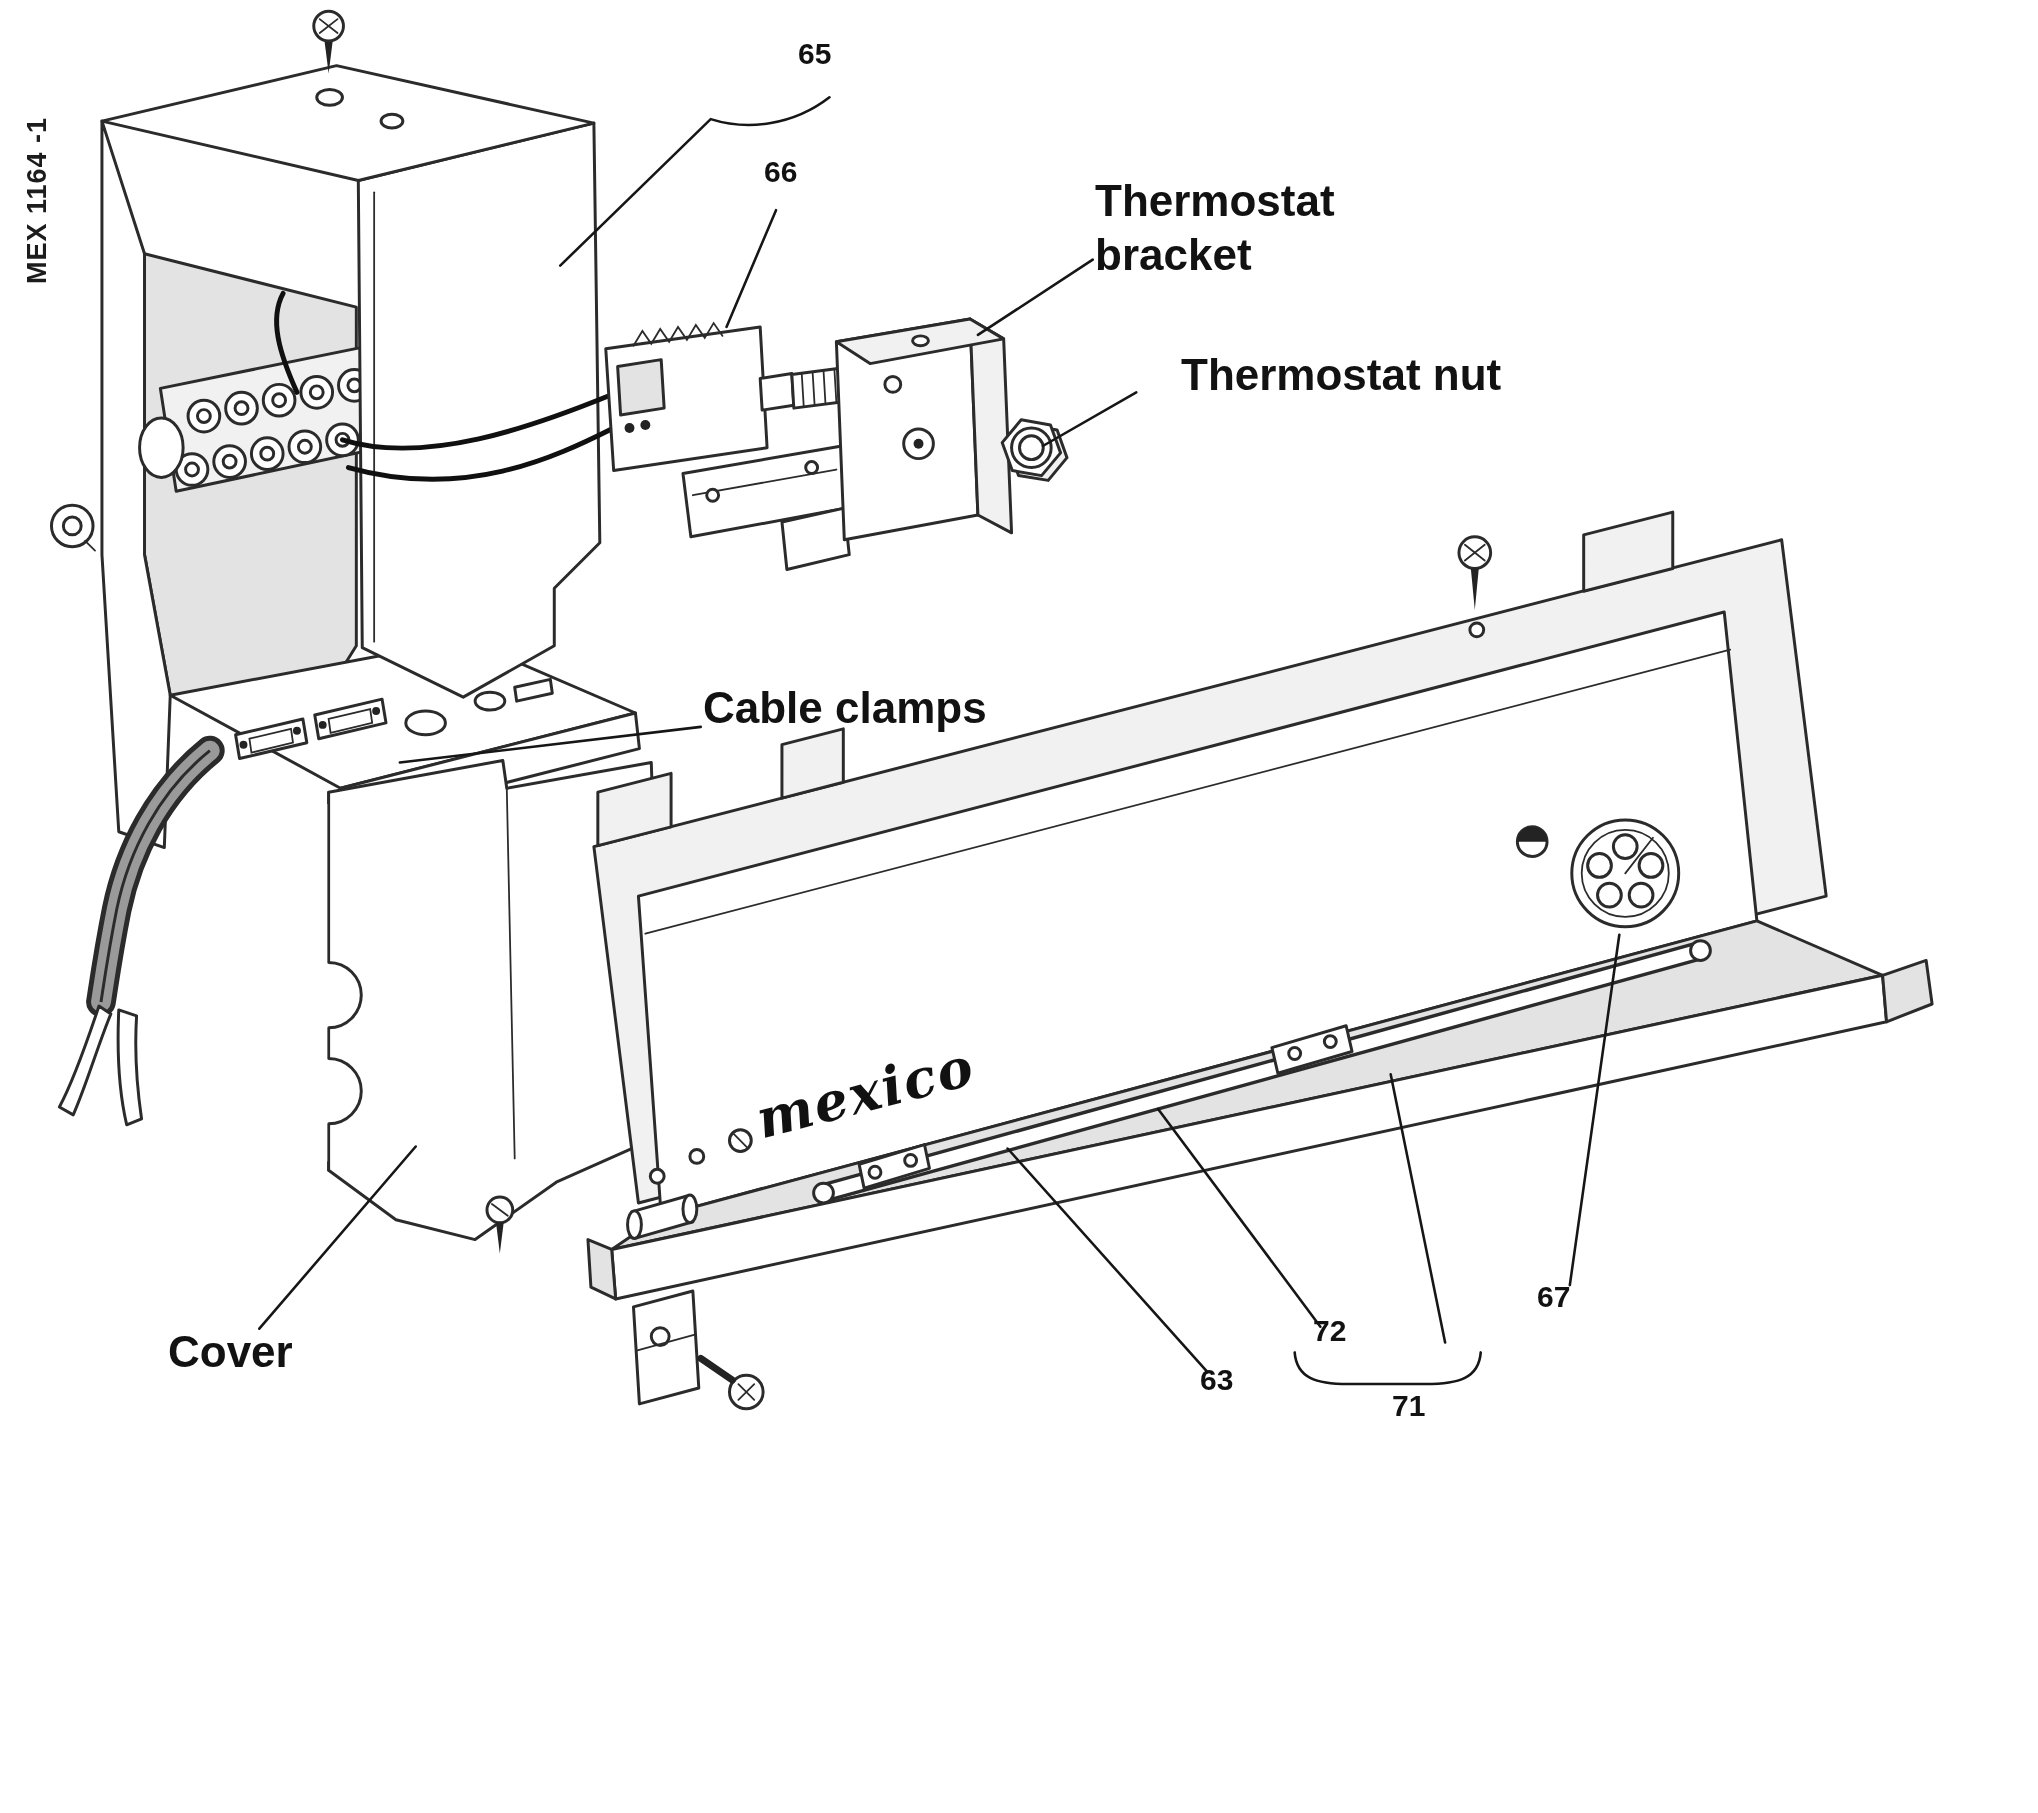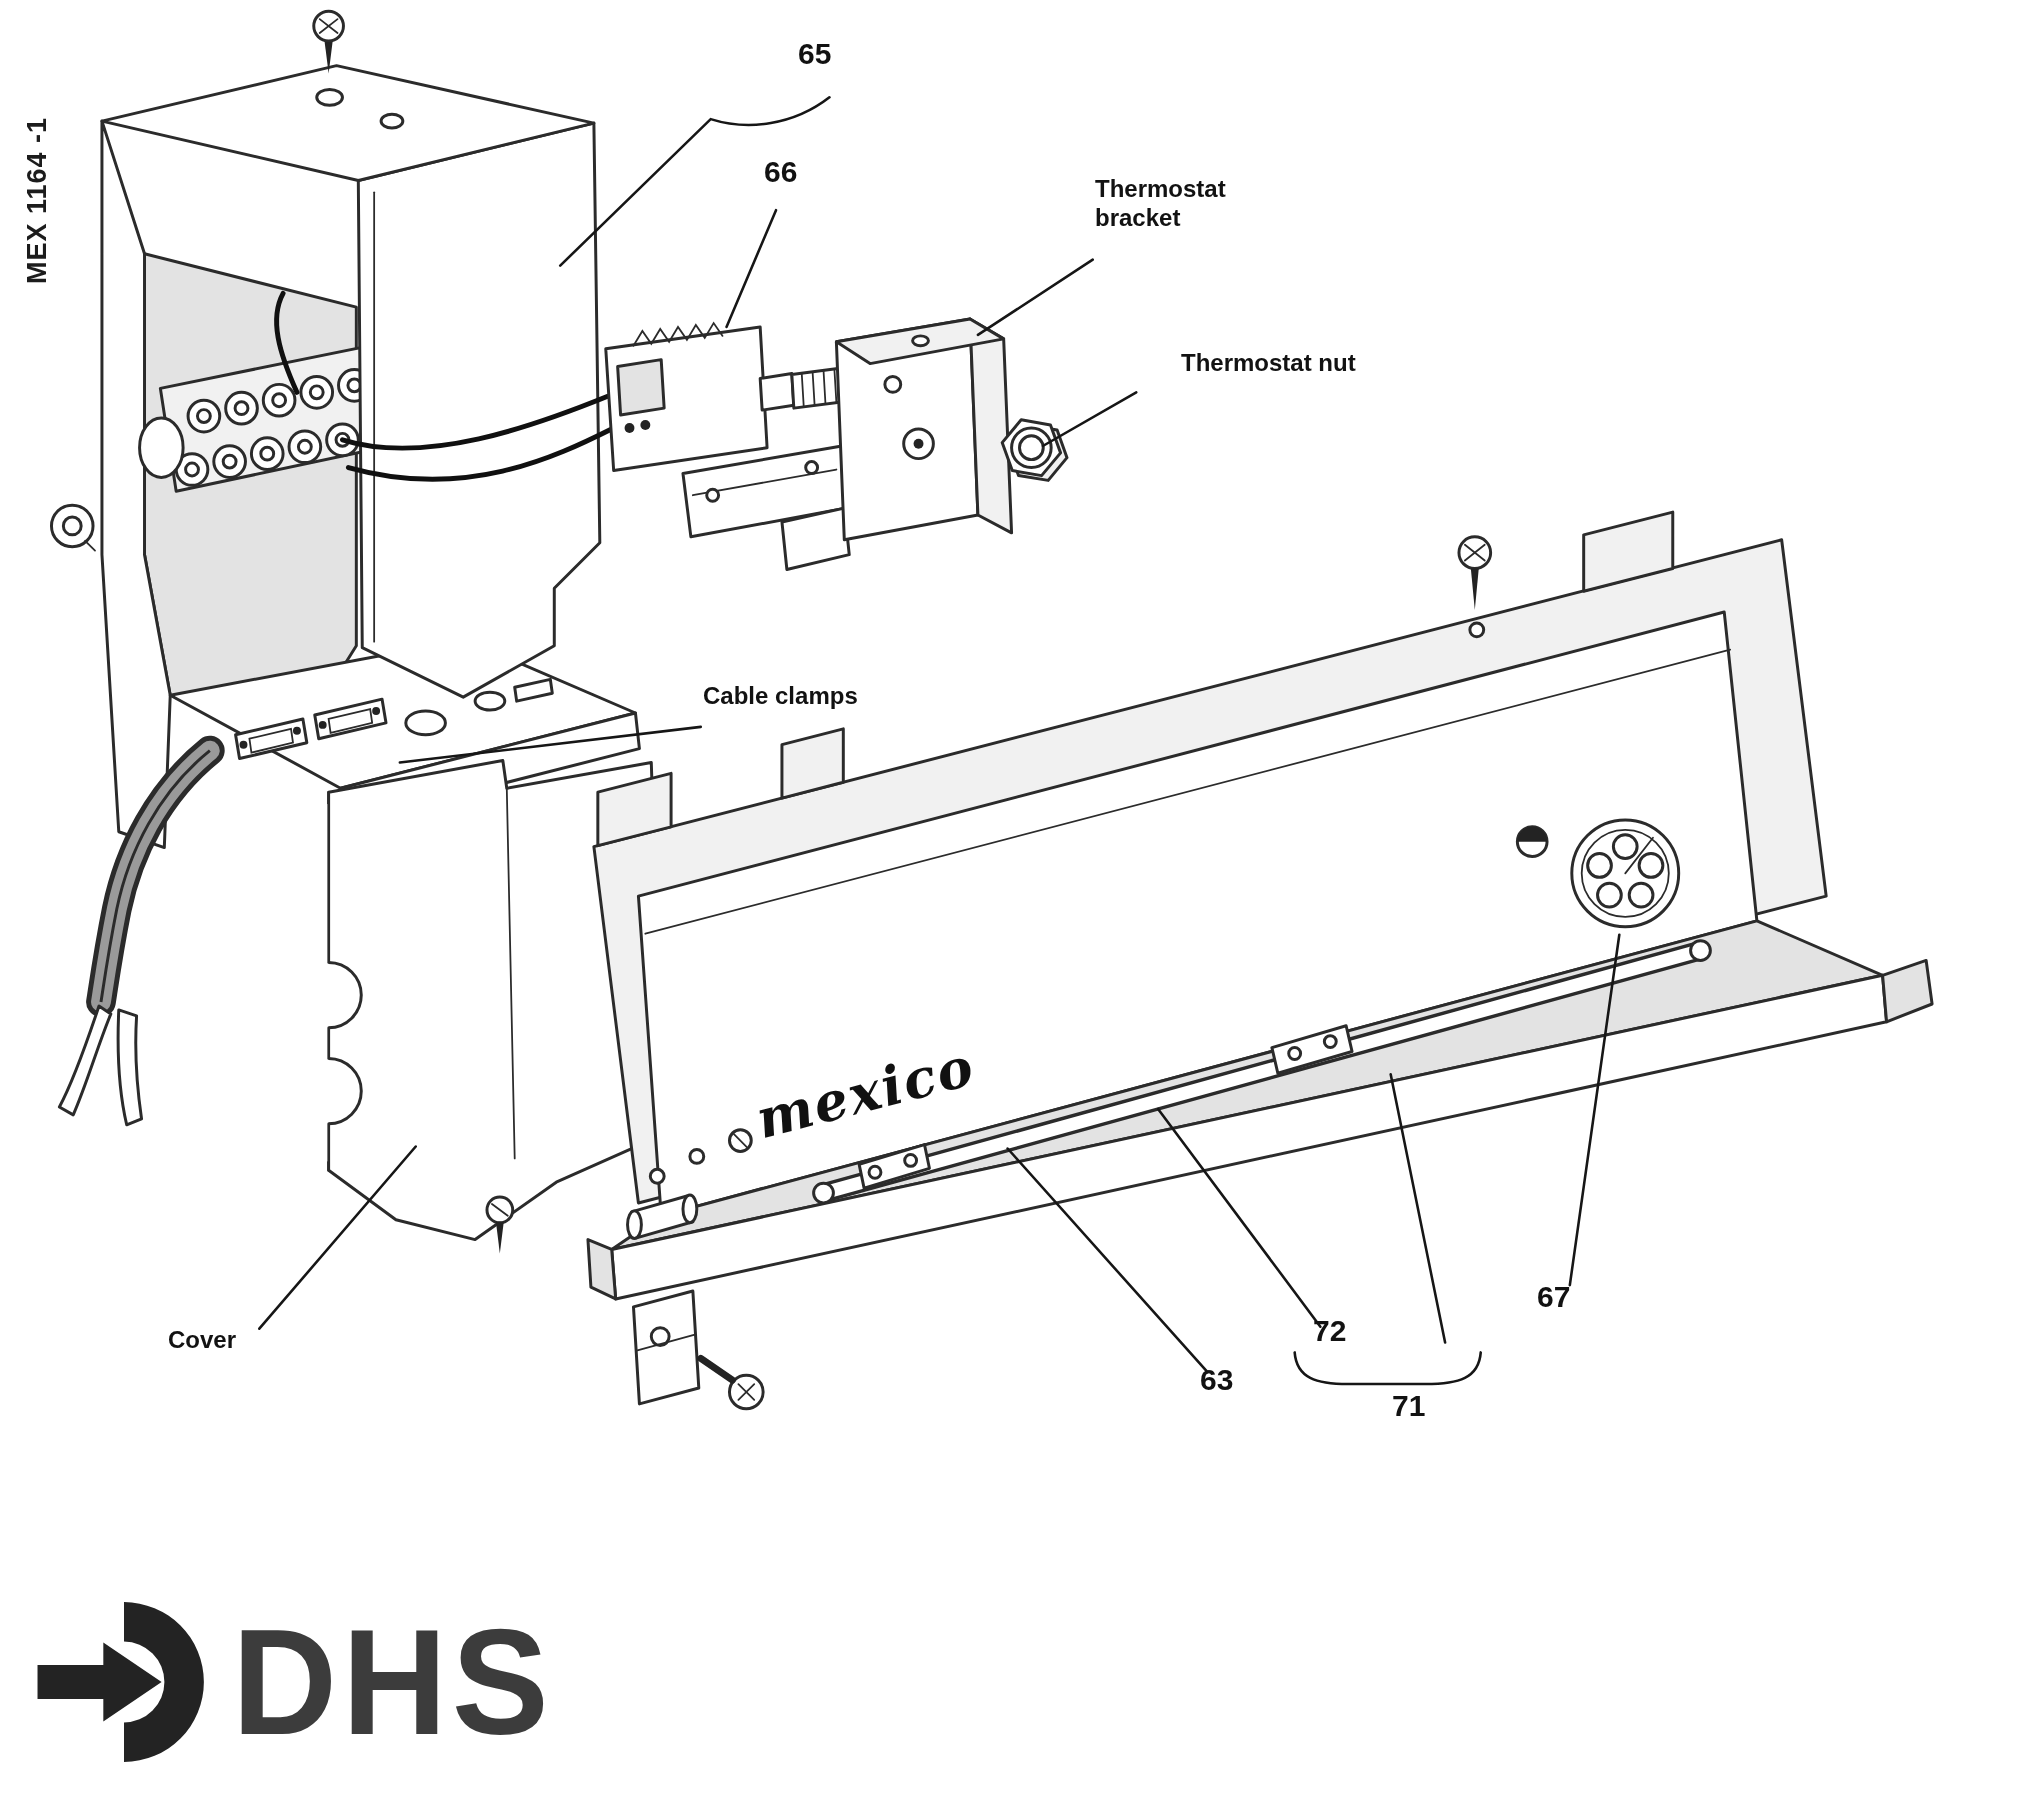--- a/index.html
+++ b/index.html
@@ -12,21 +12,21 @@
   .pl {fill:#f1f1f1;stroke:#2b2b2b;stroke-width:3;stroke-linejoin:round;}
   .pm {fill:#e3e3e3;stroke:#2b2b2b;stroke-width:3;stroke-linejoin:round;}
   .ln {fill:none;stroke:#2b2b2b;stroke-width:2.5;stroke-linecap:round;}
   .thin{fill:none;stroke:#2b2b2b;stroke-width:1.8;stroke-linecap:round;}
   .wire{fill:none;stroke:#101010;stroke-width:5;stroke-linecap:round;}
   .leader{fill:none;stroke:#161616;stroke-width:2.6;stroke-linecap:round;}
   .dark{fill:#232323;stroke:none;}
   .erase{fill:#ffffff;stroke:none;}
 
   
-  .callout{position:absolute;font-weight:700;font-size:24px;line-height:1.22;
+  .callout{position:absolute;font-weight:700;font-size:44px;line-height:1.22;
            white-space:pre-line;color:#121212;}
   .callout.num{font-size:30px;}
   .doc-code{position:absolute;left:22px;top:117px;writing-mode:vertical-rl;
             transform:rotate(180deg);font-size:27px;font-weight:600;letter-spacing:1px;color:#1c1c1c;}
 
   
   .logo{position:absolute;left:30px;top:1588px;display:flex;align-items:center;gap:14px;}
   .logo .word{font-size:150px;font-weight:800;letter-spacing:5px;color:#3c3c3c;
               line-height:1;transform:scaleX(0.97);transform-origin:left center;}
 </style>
@@ -287,22 +287,15 @@
   <div class="callout" style="left:1181px;top:348px;">Thermostat nut</div>
   <div class="callout" style="left:703px;top:681px;">Cable clamps</div>
   <div class="callout" style="left:168px;top:1325px;text-align:center;">Cover</div>
   <div class="callout num" style="left:1200px;top:1362px;">63</div>
   <div class="callout num" style="left:1313px;top:1313px;">72</div>
   <div class="callout num" style="left:1392px;top:1388px;">71</div>
   <div class="callout num" style="left:1537px;top:1279px;">67</div>
 
   <div class="doc-code">MEX 1164 -1</div>
 
-  <div class="logo">
-    <svg width="188" height="188" viewBox="0 0 200 200">
-      <path class="dark" d="M100,15 A85,85 0 0 1 100,185 L100,143 A43,43 0 0 0 100,57 Z"></path>
-      <polygon class="dark" points="8,82 78,82 78,58 140,100 78,142 78,118 8,118"></polygon>
-    </svg>
-    <span class="word">DHS</span>
-  </div>
 
 </div>
 
 
 </body></html>

